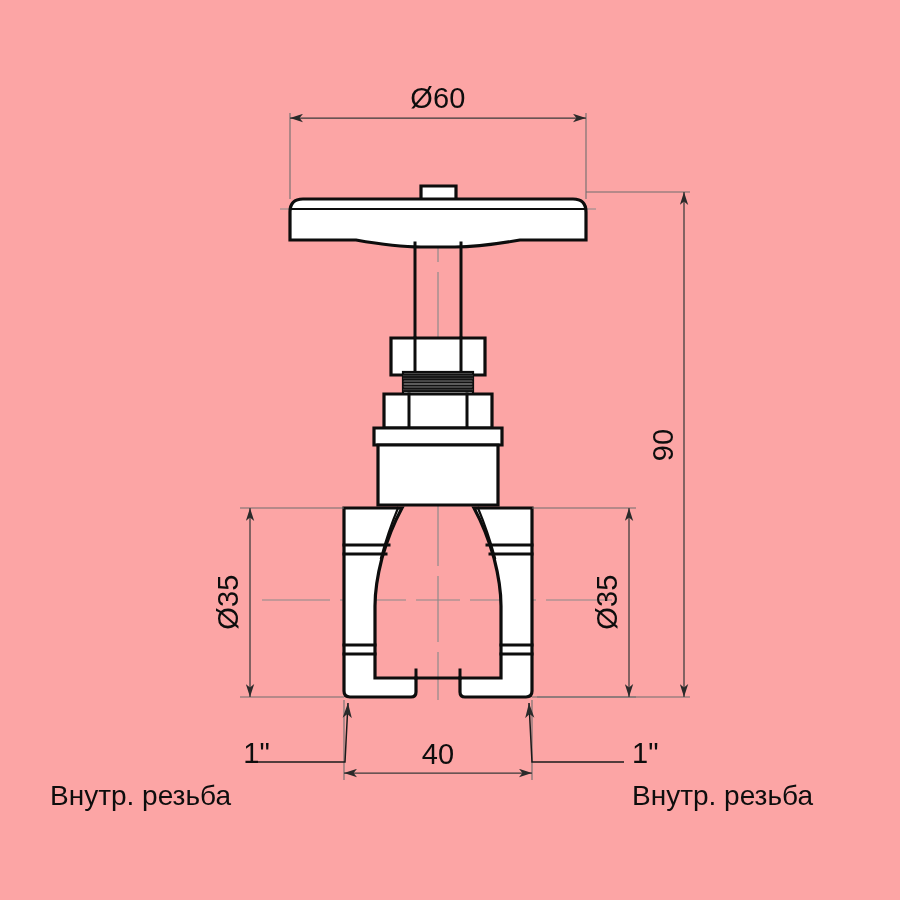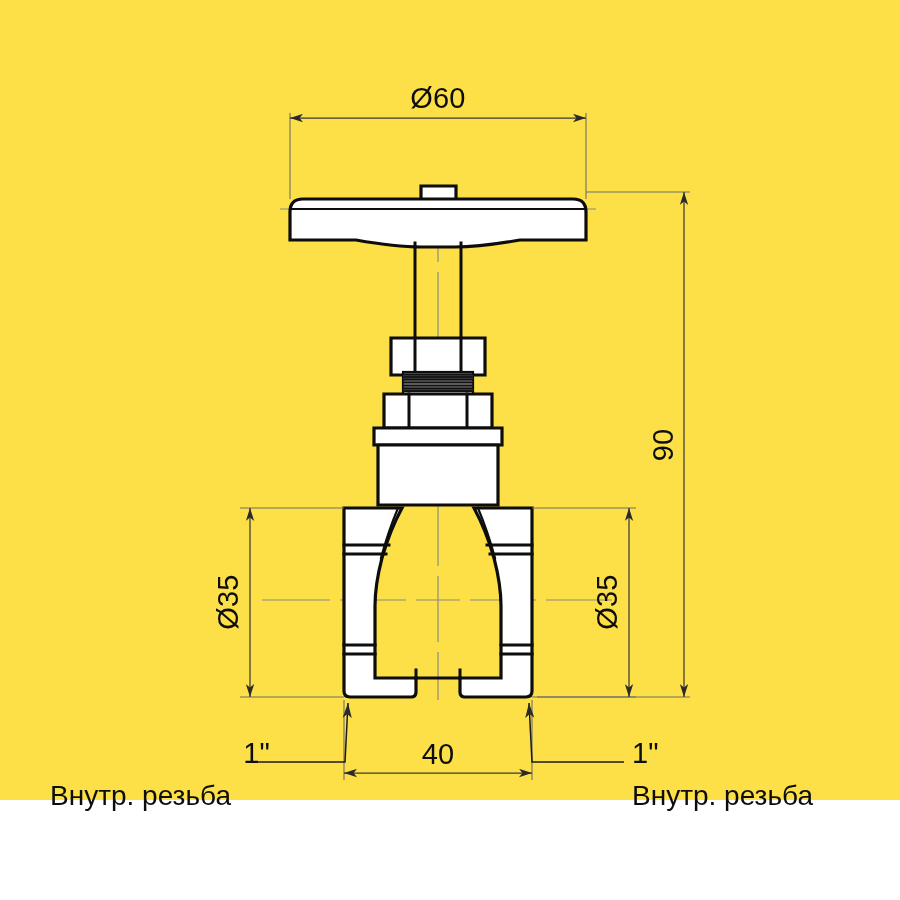--- a/index.html
+++ b/index.html
@@ -10,22 +10,22 @@
   }
   body {
     width: 900px;
     height: 900px;
     font-family: "Liberation Sans", sans-serif;
     overflow: hidden;
   }
   #drawing-root {
     position: relative;
     width: 900px;
-    height: 800px;
-    background: #fde047;
+    height: 900px;
+    background: #fca5a5;
   }
   svg#valve-drawing {
     display: block;
     width: 900px;
     height: 900px;
   }
   .part-outline {
     fill: #ffffff;
     stroke: #0d0d0d;
     stroke-width: 3.2;

